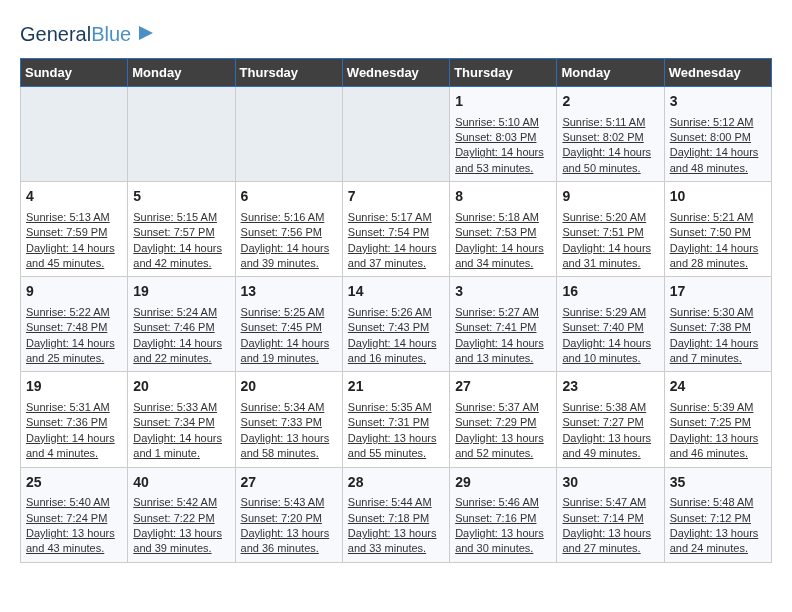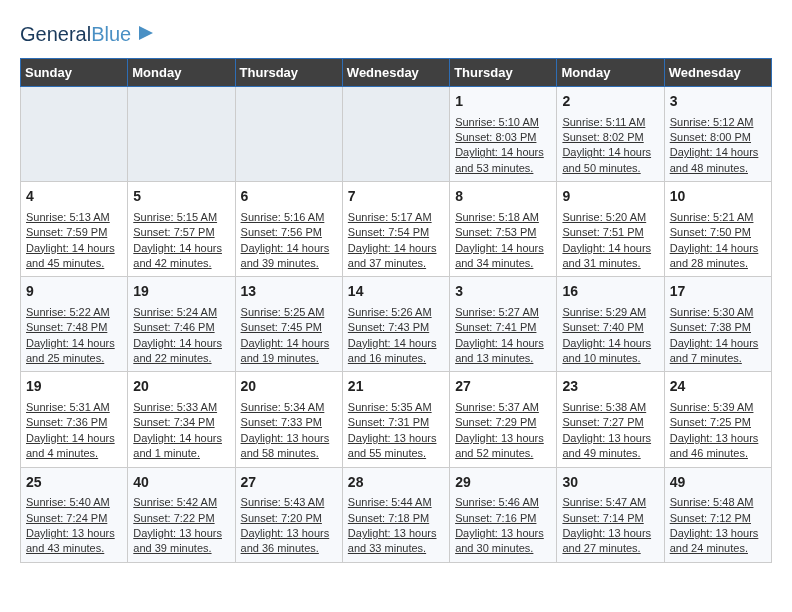--- a/index.html
+++ b/index.html
@@ -246,18 +246,18 @@
         </td>
         <td>
           <div class="day-num">29</div>
           <div class="day-info">Sunrise: 5:46 AM<br>Sunset: 7:16 PM<br>Daylight: 13 hours<br>and 30 minutes.</div>
         </td>
         <td>
           <div class="day-num">30</div>
           <div class="day-info">Sunrise: 5:47 AM<br>Sunset: 7:14 PM<br>Daylight: 13 hours<br>and 27 minutes.</div>
         </td>
         <td>
-          <div class="day-num">49</div>
+          <div class="day-num">35</div>
           <div class="day-info">Sunrise: 5:48 AM<br>Sunset: 7:12 PM<br>Daylight: 13 hours<br>and 24 minutes.</div>
         </td>
       </tr>
     </tbody>
 </table>
 
 </body></html>

